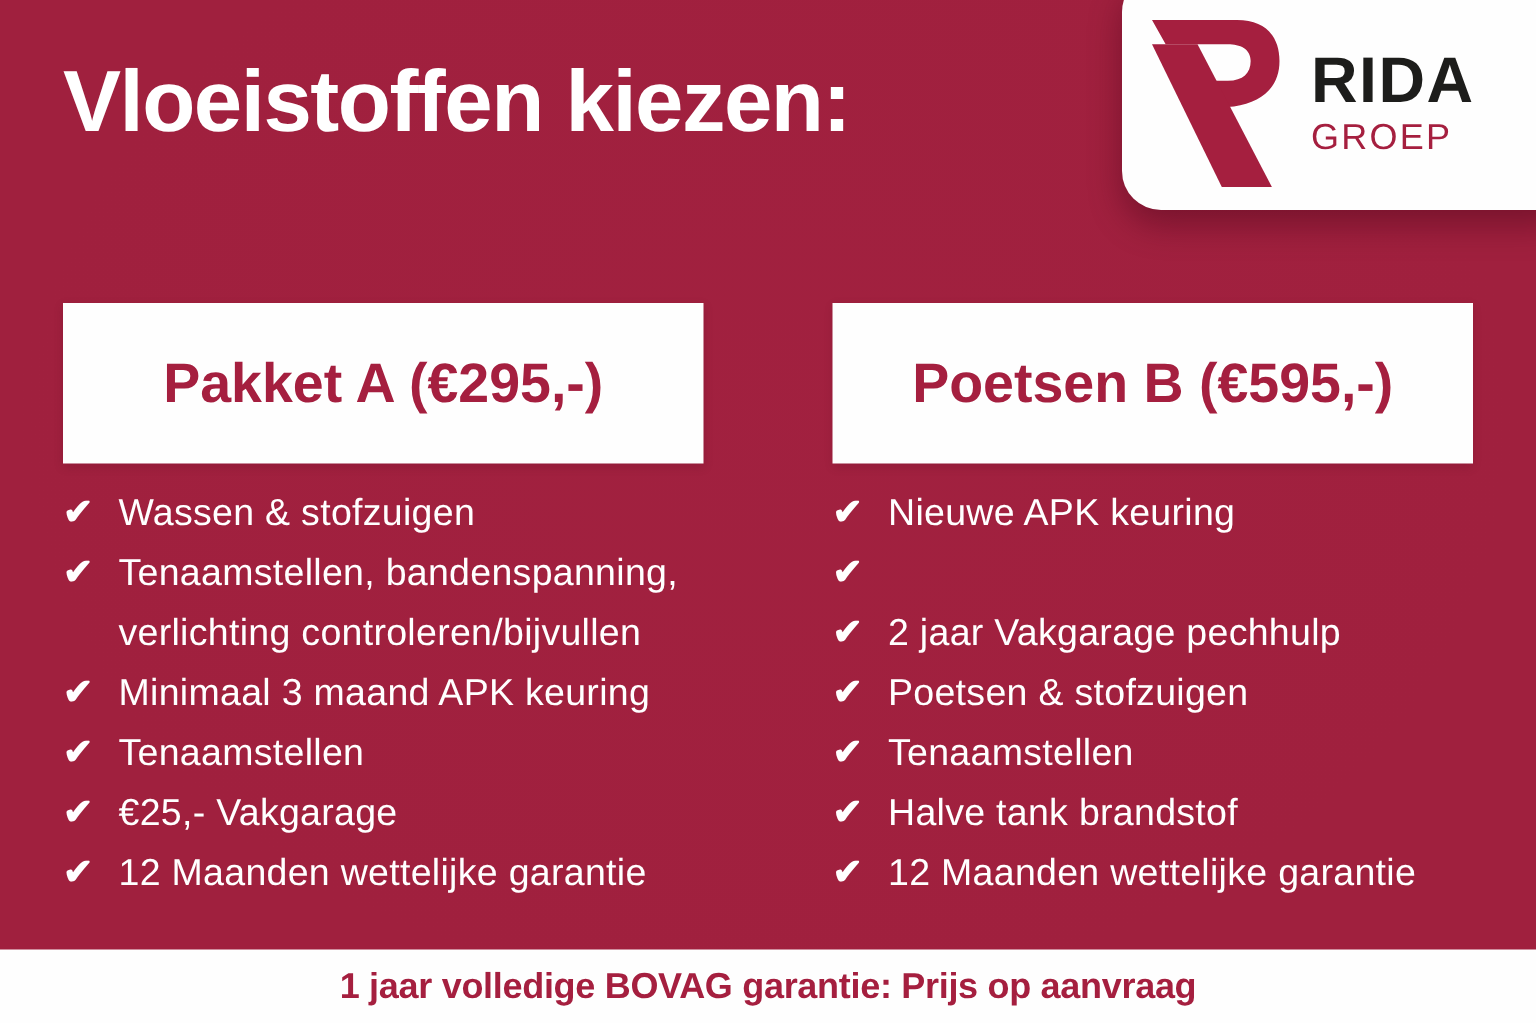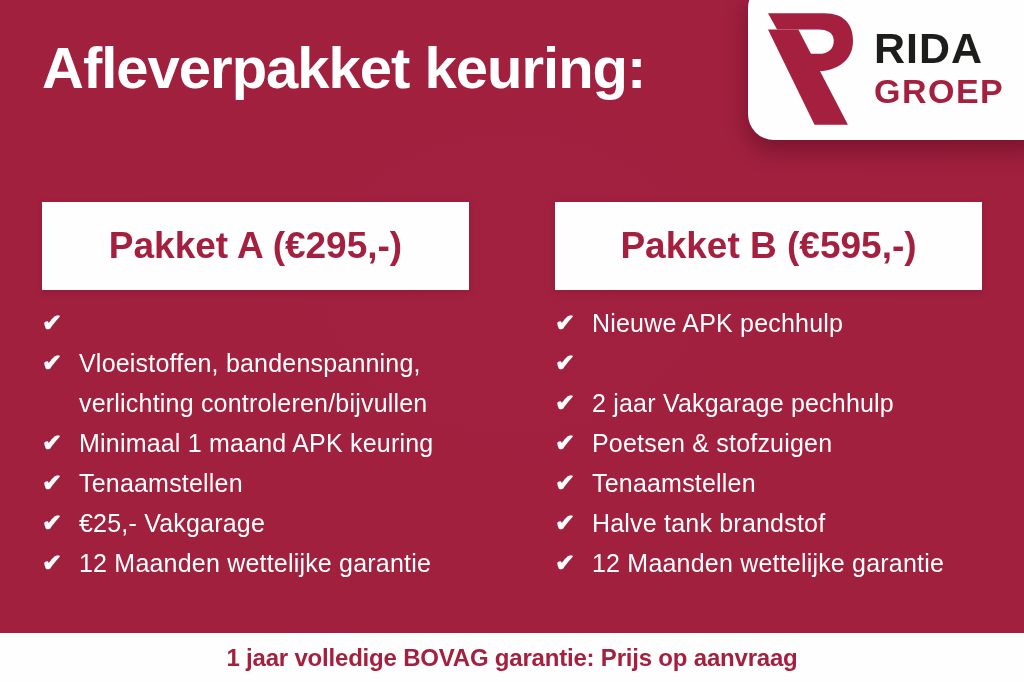--- a/index.html
+++ b/index.html
@@ -47,34 +47,34 @@
   .logo-r { width: 86px; height: 112px; flex: 0 0 86px; color: var(--accent-red); }
   .logo-text { margin-left: 20px; display: flex; flex-direction: column; }
   .logo-brand {
     font-size: 43px;
     font-weight: bold;
     letter-spacing: 1px;
     color: var(--brand-black);
     line-height: 1.0;
   }
   .logo-sub {
-    font-size: 34px;
-    font-weight: bold;
+    font-size: 24px;
+    font-weight: normal;
     letter-spacing: 1.5px;
     color: var(--accent-red);
     line-height: 1.1;
     margin-top: 3px;
   }
 
   
   .pkg-card { position: absolute; top: 202px; width: 427px; }
   .pkg-card.col-a { left: 42px; }
   .pkg-card.col-b { left: 555px; }
   .pkg-header {
-    height: 88px;
+    height: 107px;
     background: var(--card-white);
     display: flex;
     align-items: center;
     justify-content: center;
     font-size: 37px;
     font-weight: bold;
     color: var(--accent-red);
     letter-spacing: 0px;
     box-shadow: 0 2px 6px rgba(70, 5, 25, 0.18);
   }
@@ -110,75 +110,76 @@
     color: var(--accent-red);
     font-size: 24px;
     font-weight: bold;
     letter-spacing: -0.2px;
     white-space: nowrap;
   }
 </style>
 </head>
 <body>
 
-<h1 class="page-title">Afleverpakket keuring:</h1>
+<h1 class="page-title">Vloeistoffen kiezen:</h1>
 
 <div class="logo-box">
   <svg class="logo-r" viewBox="0 0 85 110" xmlns="http://www.w3.org/2000/svg" aria-hidden="true">
     <path fill="currentColor" d="M0,0 L56,0 C75,0 84,11 84,27 C84,44 73,54 54,57 L41,58 L30,40 L50,40 C60,40 65,35 65,27 C65,19 58,16 50,16 L9,16 Z"></path>
     <path fill="currentColor" d="M0,16 L30,16 L79,110 L46,110 Z"></path>
   </svg>
   <div class="logo-text">
     <span class="logo-brand">RIDA</span>
     <span class="logo-sub">GROEP</span>
   </div>
 </div>
 
 <section class="pkg-card col-a">
   <div class="pkg-header">Pakket A (€295,-)</div>
   <ul class="pkg-list">
 
       <li>
         <span class="check">✔</span>
-      </li>
-
-      <li>
-        <span class="check">✔</span>
-        <span>Vloeistoffen, bandenspanning, verlichting controleren/bijvullen</span>
-      </li>
-
-      <li>
-        <span class="check">✔</span>
-        <span>Minimaal 1 maand APK keuring</span>
+        <span>Wassen &amp; stofzuigen</span>
+      </li>
+
+      <li>
+        <span class="check">✔</span>
+        <span>Tenaamstellen, bandenspanning, verlichting controleren/bijvullen</span>
+      </li>
+
+      <li>
+        <span class="check">✔</span>
+        <span>Minimaal 3 maand APK keuring</span>
       </li>
 
       <li>
         <span class="check">✔</span>
         <span>Tenaamstellen</span>
       </li>
 
       <li>
         <span class="check">✔</span>
         <span>€25,- Vakgarage</span>
       </li>
 
       <li>
         <span class="check">✔</span>
         <span>12 Maanden wettelijke garantie</span>
       </li>
     </ul>
 </section>
 
 <section class="pkg-card col-b">
-  <div class="pkg-header">Pakket B (€595,-)</div>
+  <div class="pkg-header">Poetsen B (€595,-)</div>
   <ul class="pkg-list">
 
       <li>
         <span class="check">✔</span>
-        <span>Nieuwe APK pechhulp</span>
+        <span>Nieuwe APK keuring</span>
       </li>
 
       <li>
         <span class="check">✔</span>
       </li>
 
       <li>
         <span class="check">✔</span>
         <span>2 jaar Vakgarage pechhulp</span>
       </li>

